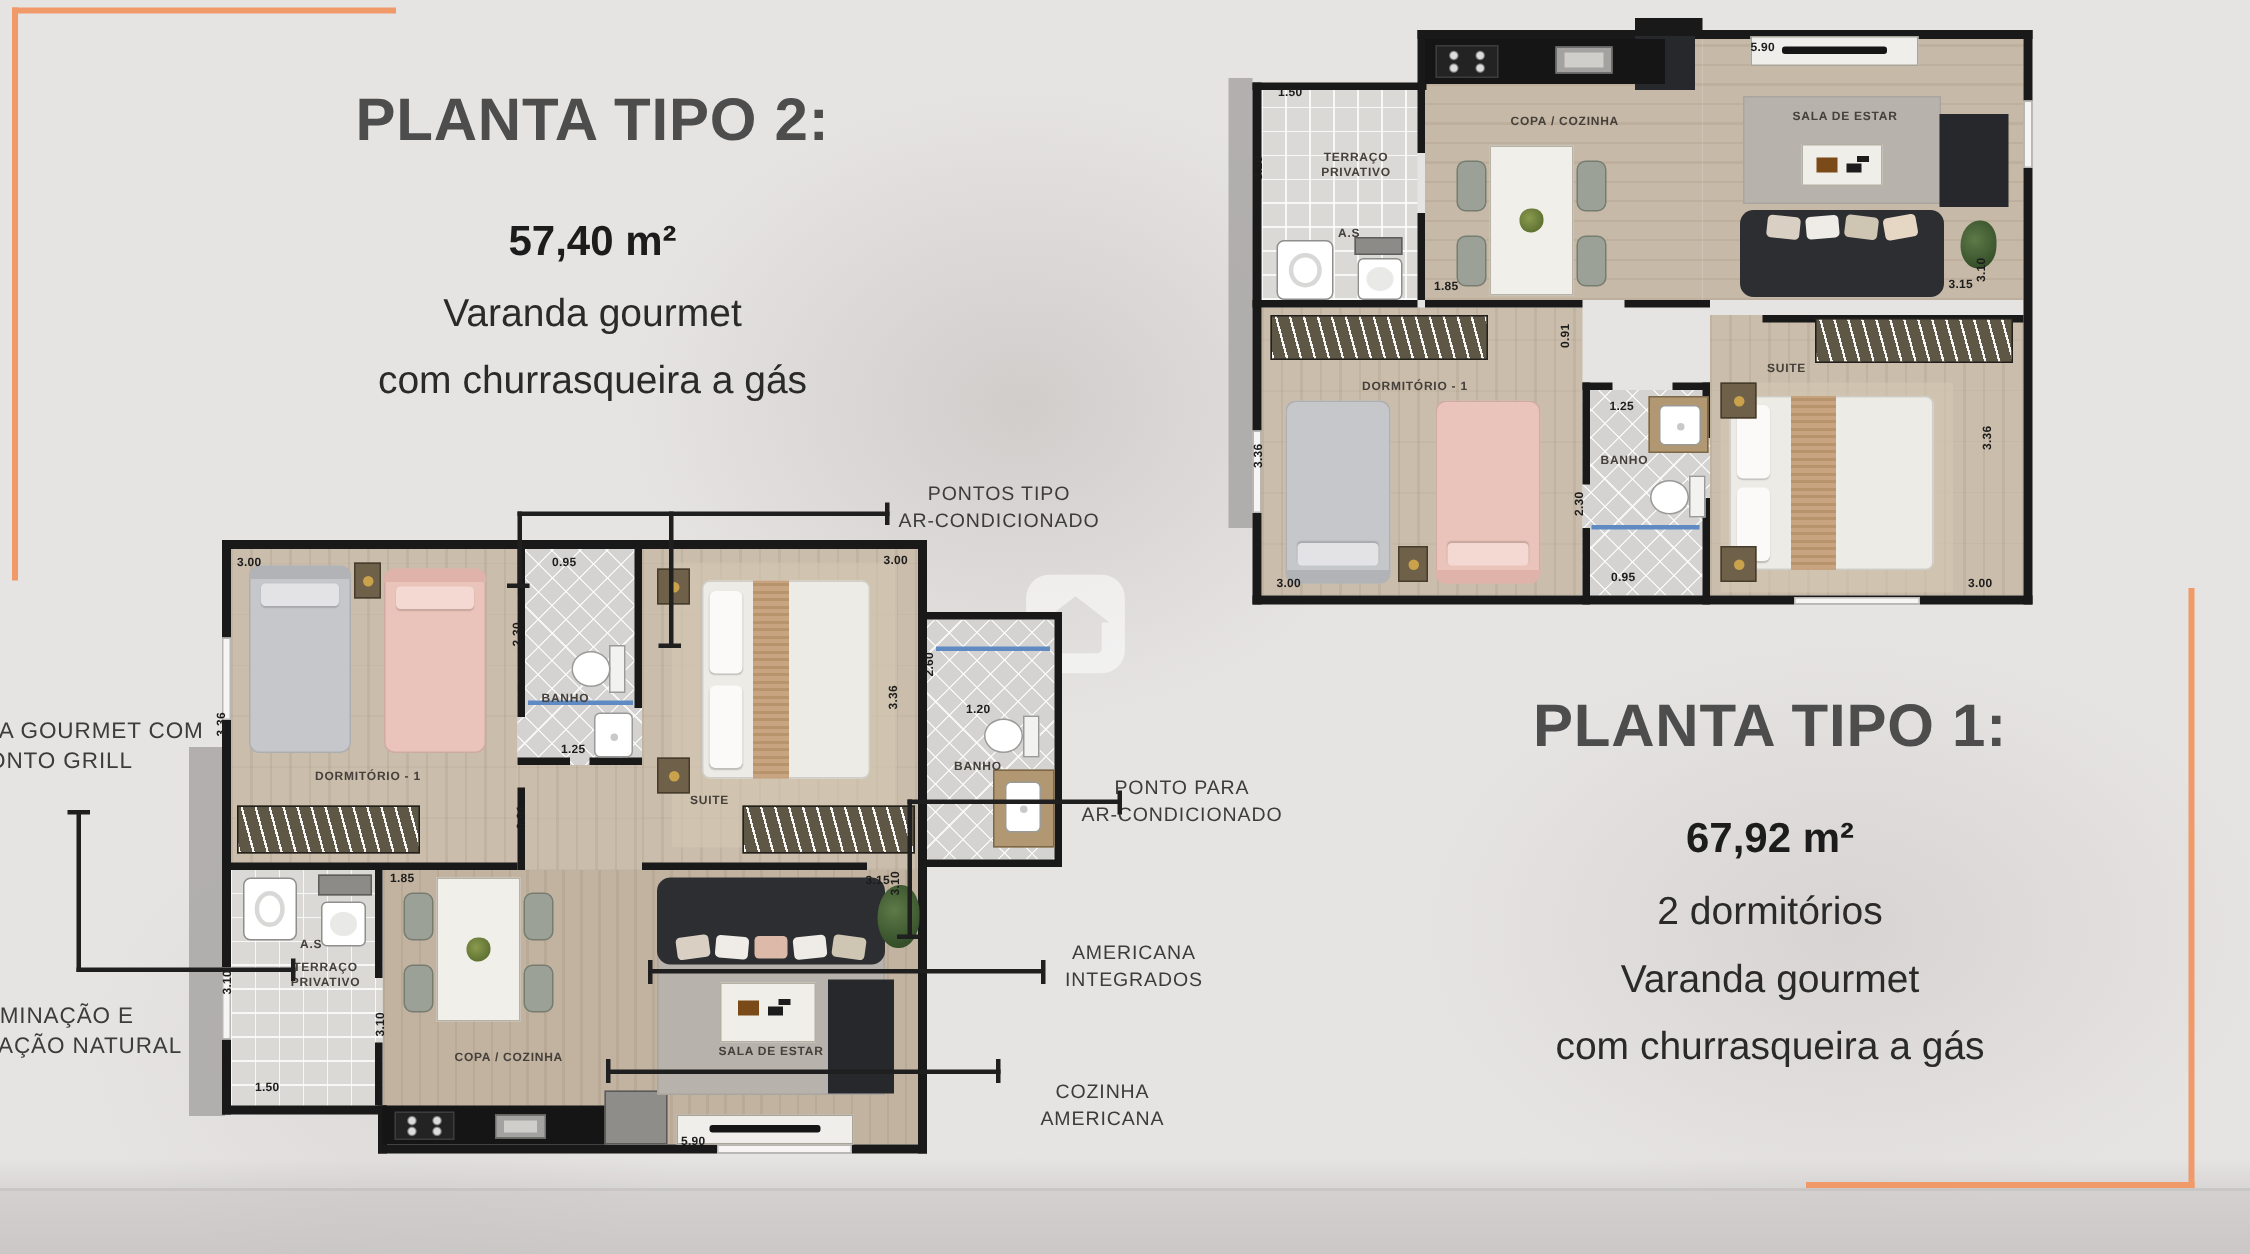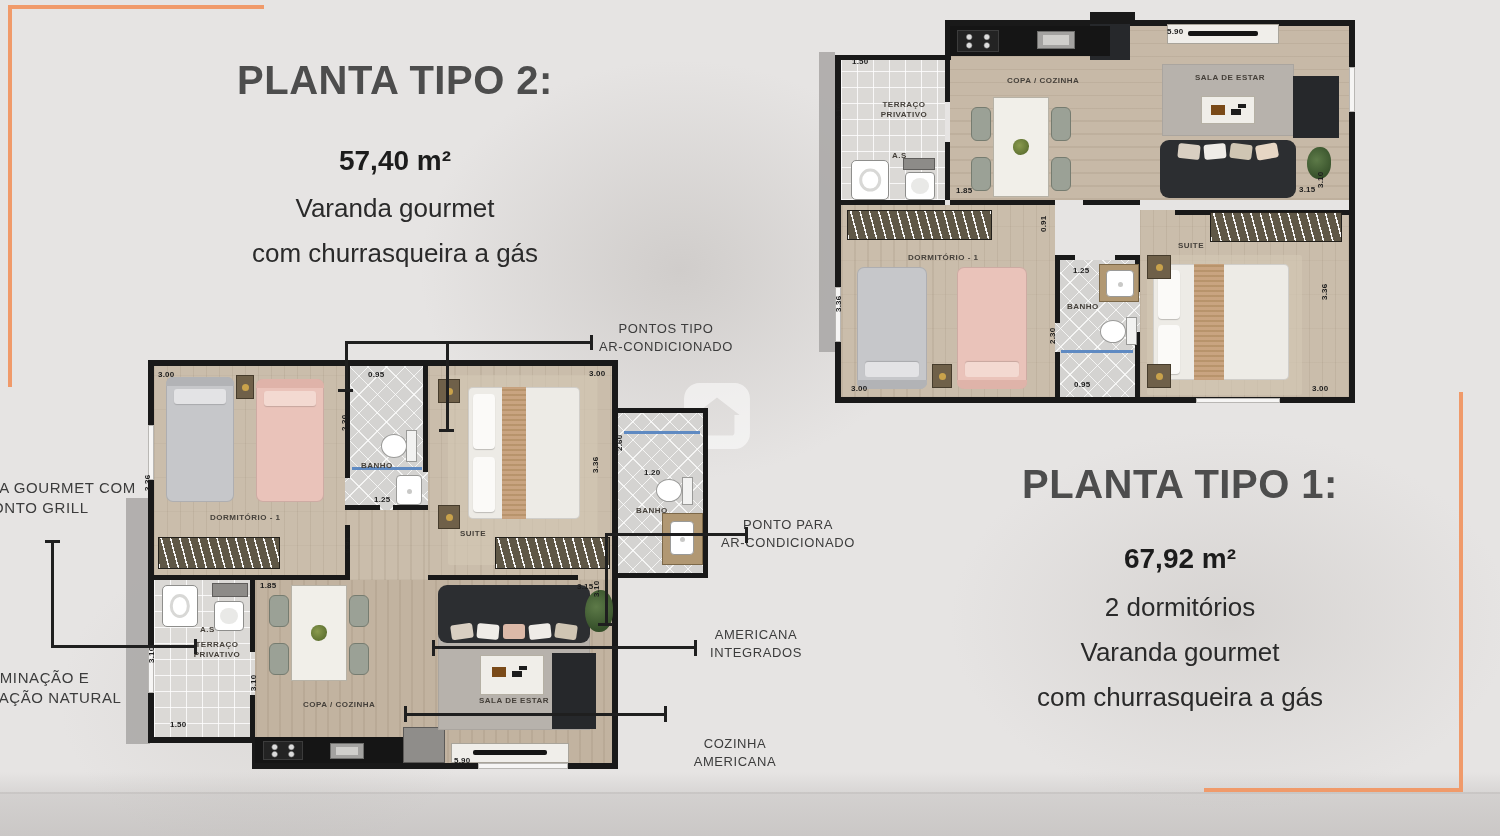--- a/index.html
+++ b/index.html
@@ -372,21 +372,21 @@
 <div class="lead" style="left:598px;top:623px;width:15px;height:3px;"></div>
 
 <div class="callout" style="left:676px;top:626px;width:160px;">
   <div>AMERICANA</div>
   <div>INTEGRADOS</div>
 </div>
 <div class="lead" style="left:432px;top:640px;width:3px;height:16px;"></div>
 <div class="lead" style="left:432px;top:646px;width:263px;height:3px;"></div>
 <div class="lead" style="left:694px;top:640px;width:3px;height:16px;"></div>
 
-<div class="callout" style="left:655px;top:735px;width:160px;">
+<div class="callout" style="left:655px;top:719px;width:160px;">
   <div>COZINHA</div>
   <div>AMERICANA</div>
 </div>
 <div class="lead" style="left:404px;top:706px;width:3px;height:16px;"></div>
 <div class="lead" style="left:404px;top:713px;width:263px;height:3px;"></div>
 <div class="lead" style="left:664px;top:706px;width:3px;height:16px;"></div>
 
 <div class="callout big" style="left:-85px;top:478px;width:240px;">
   <div>VARANDA GOURMET COM</div>
   <div>PONTO GRILL</div>

